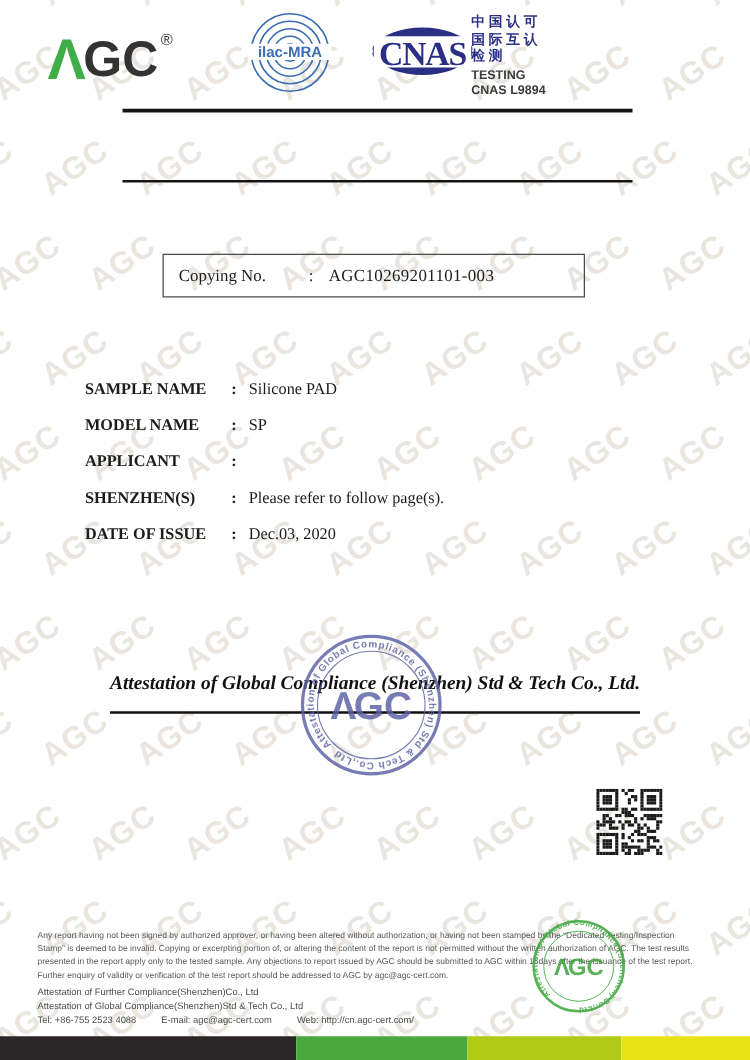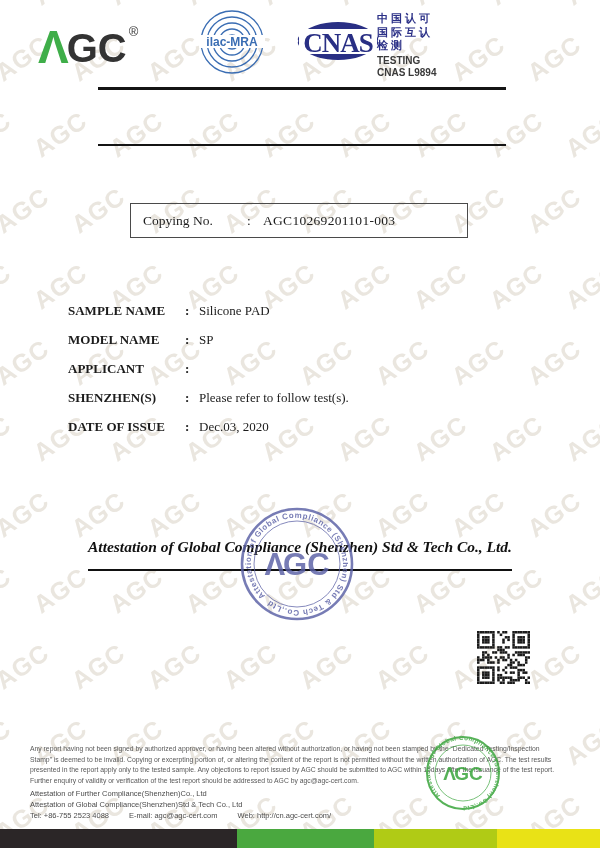--- a/index.html
+++ b/index.html
@@ -243,21 +243,21 @@
       <span class="fsep">:</span>
       <span class="fvalue">SP</span>
     </div>
     <div class="frow">
       <span class="flabel">APPLICANT</span>
       <span class="fsep">:</span>
     </div>
     <div class="frow">
       <span class="flabel">SHENZHEN(S)</span>
       <span class="fsep">:</span>
-      <span class="fvalue">Please refer to follow test(s).</span>
+      <span class="fvalue">Please refer to follow page(s).</span>
     </div>
     <div class="frow">
       <span class="flabel">DATE OF ISSUE</span>
       <span class="fsep">:</span>
       <span class="fvalue">Dec.03, 2020</span>
     </div>
   </div>
 
   <div class="attest">
     <span>Attestation of Global Compliance (Shenzhen) Std &amp; Tech Co., Ltd.</span>

